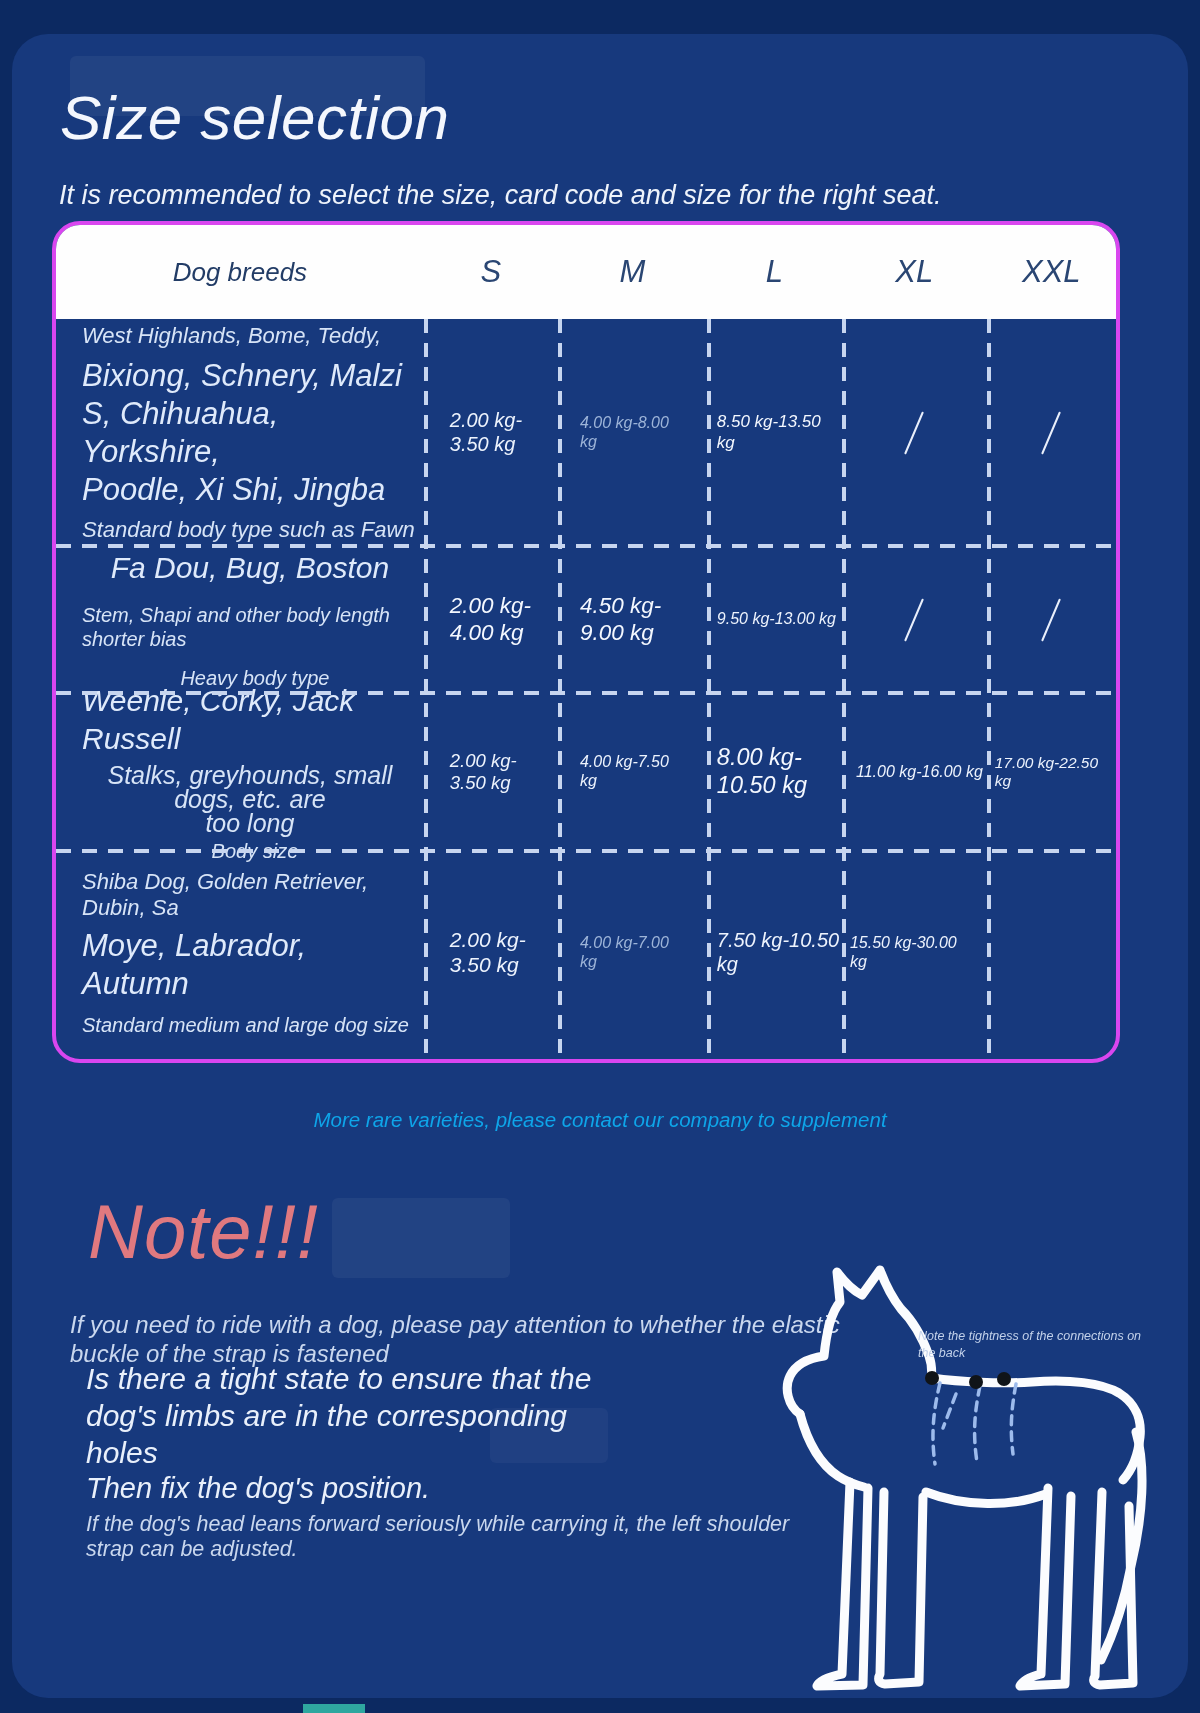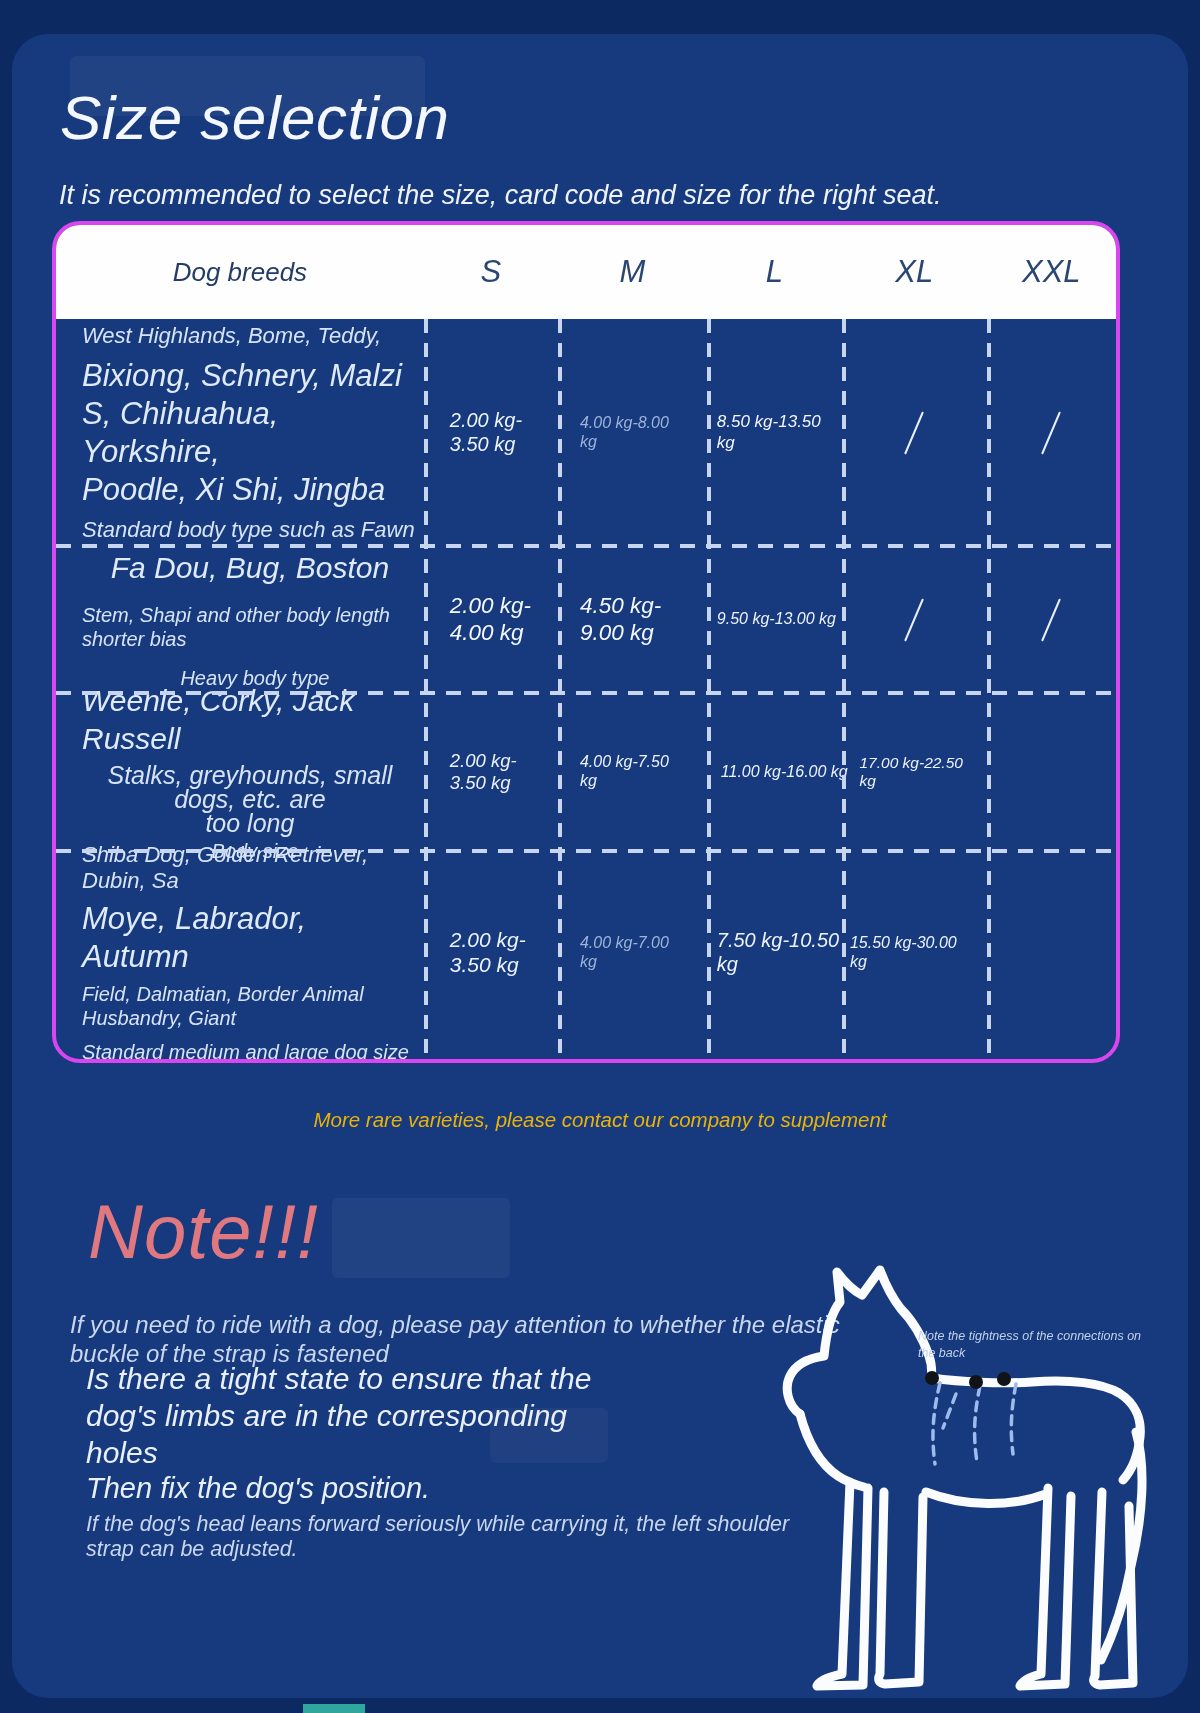--- a/index.html
+++ b/index.html
@@ -36,21 +36,21 @@
   .dim { color:#9db4d8; }
   .bright { color:#f4f8ff; }
   .f15 { font-size:15.5px; } .f16 { font-size:16px; } .f17 { font-size:17px; } .f18 { font-size:18.5px; }
   .f20 { font-size:20px; } .f21 { font-size:21px; } .f22 { font-size:22.5px; } .f23 { font-size:23.5px; }
   .pad-s { padding-left:26px; } .pad-m { padding-left:22px; } .pad-l { padding-left:10px; }
   .pad-xl { padding-left:14px; } .pad-xxl { padding-left:8px; }
   .slash-cell { align-items:center; }
   .slash { width:2px; height:46px; background:#e9effb; transform:rotate(23deg); border-radius:2px; }
 
   .footnote { position:absolute; left:0; width:1200px; top:1096px; text-align:center;
-              font-size:20.5px; color:#eab308; }
+              font-size:20.5px; color:#0ea5e9; }
 
   
   .note-heading { position:absolute; left:88px; top:1176px; font-size:76px; color:#e0797f; letter-spacing:1px; }
   .p1 { position:absolute; left:70px; top:1298px; font-size:24px; line-height:29px; color:#c9d7ee; }
   .p2 { position:absolute; left:86px; top:1348px; font-size:30px; line-height:37px; color:#e9f0fb; }
   .p3 { position:absolute; left:86px; top:1460px; font-size:29px; color:#e9f0fb; }
   .p4 { position:absolute; left:86px; top:1500px; font-size:21.5px; line-height:25px; color:#c9d7ee; }
 
   .dog-wrap { position:absolute; left:780px; top:1252px; width:380px; height:432px; }
   .dog-wrap svg { width:100%; height:100%; }
@@ -158,34 +158,36 @@
           <div class="b-type">Body size</div>
         </div>
         <div class="cell w1 pad-s">
             <span class="wv f18 pre">2.00 kg-
 3.50 kg</span>
           </div>
         <div class="cell w2 pad-m">
             <span class="wv f16 pre">4.00 kg-7.50
 kg</span>
           </div>
+        <div class="cell w3 pad-l">
+            <span class="wv f23 bright pre">8.00 kg-
+10.50 kg</span>
+          </div>
         <div class="cell w4 pad-xl">
             <span class="wv f16 pre">11.00 kg-16.00 kg</span>
           </div>
         <div class="cell w5 pad-xxl">
             <span class="wv f15 pre">17.00 kg-22.50 kg</span>
           </div>
       </div>
 
       <div class="trow rh4">
         <div class="cell breeds w0" style="gap:6px;">
           <div class="b-small pre">Shiba Dog, Golden Retriever, Dubin, Sa</div>
           <div class="b-main pre">Moye, Labrador, Autumn</div>
-          <div class="b-xsmall pre">Field, Dalmatian, Border Animal
-Husbandry, Giant</div>
           <div class="b-xsmall pre" style="margin-top:4px;">Standard medium and large dog size</div>
         </div>
         <div class="cell w1 pad-s">
             <span class="wv f21 pre">2.00 kg-
 3.50 kg</span>
           </div>
         <div class="cell w2 pad-m">
             <span class="wv f16 dim pre">4.00 kg-7.00
 kg</span>
           </div>

